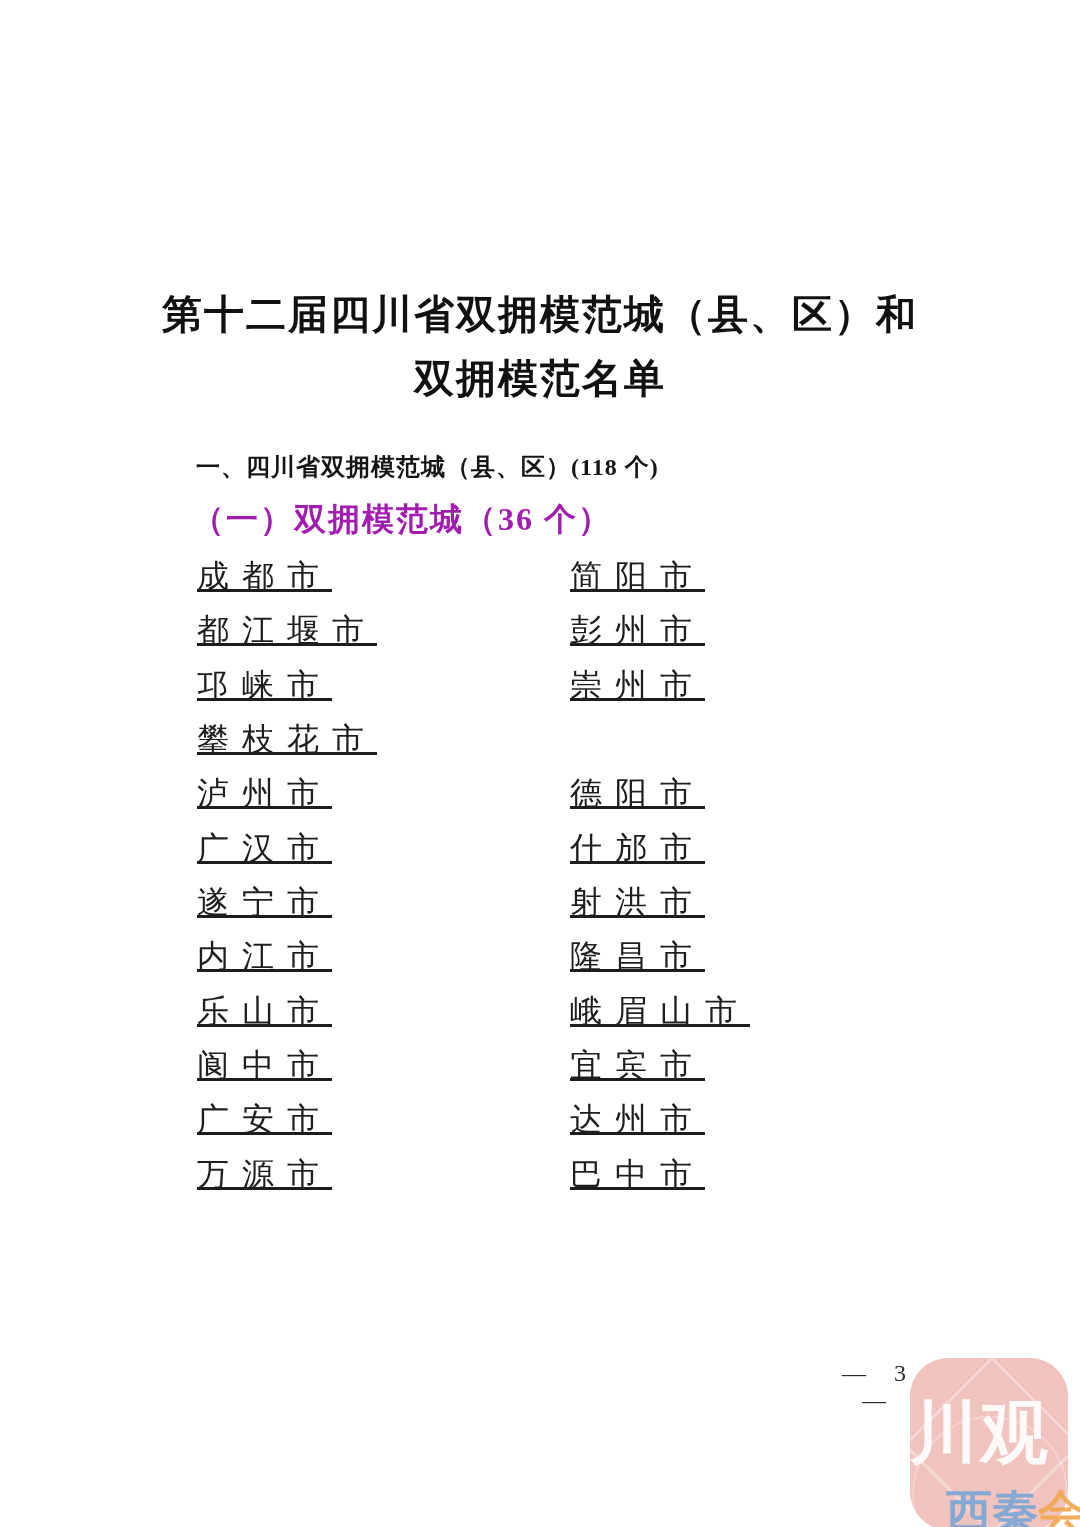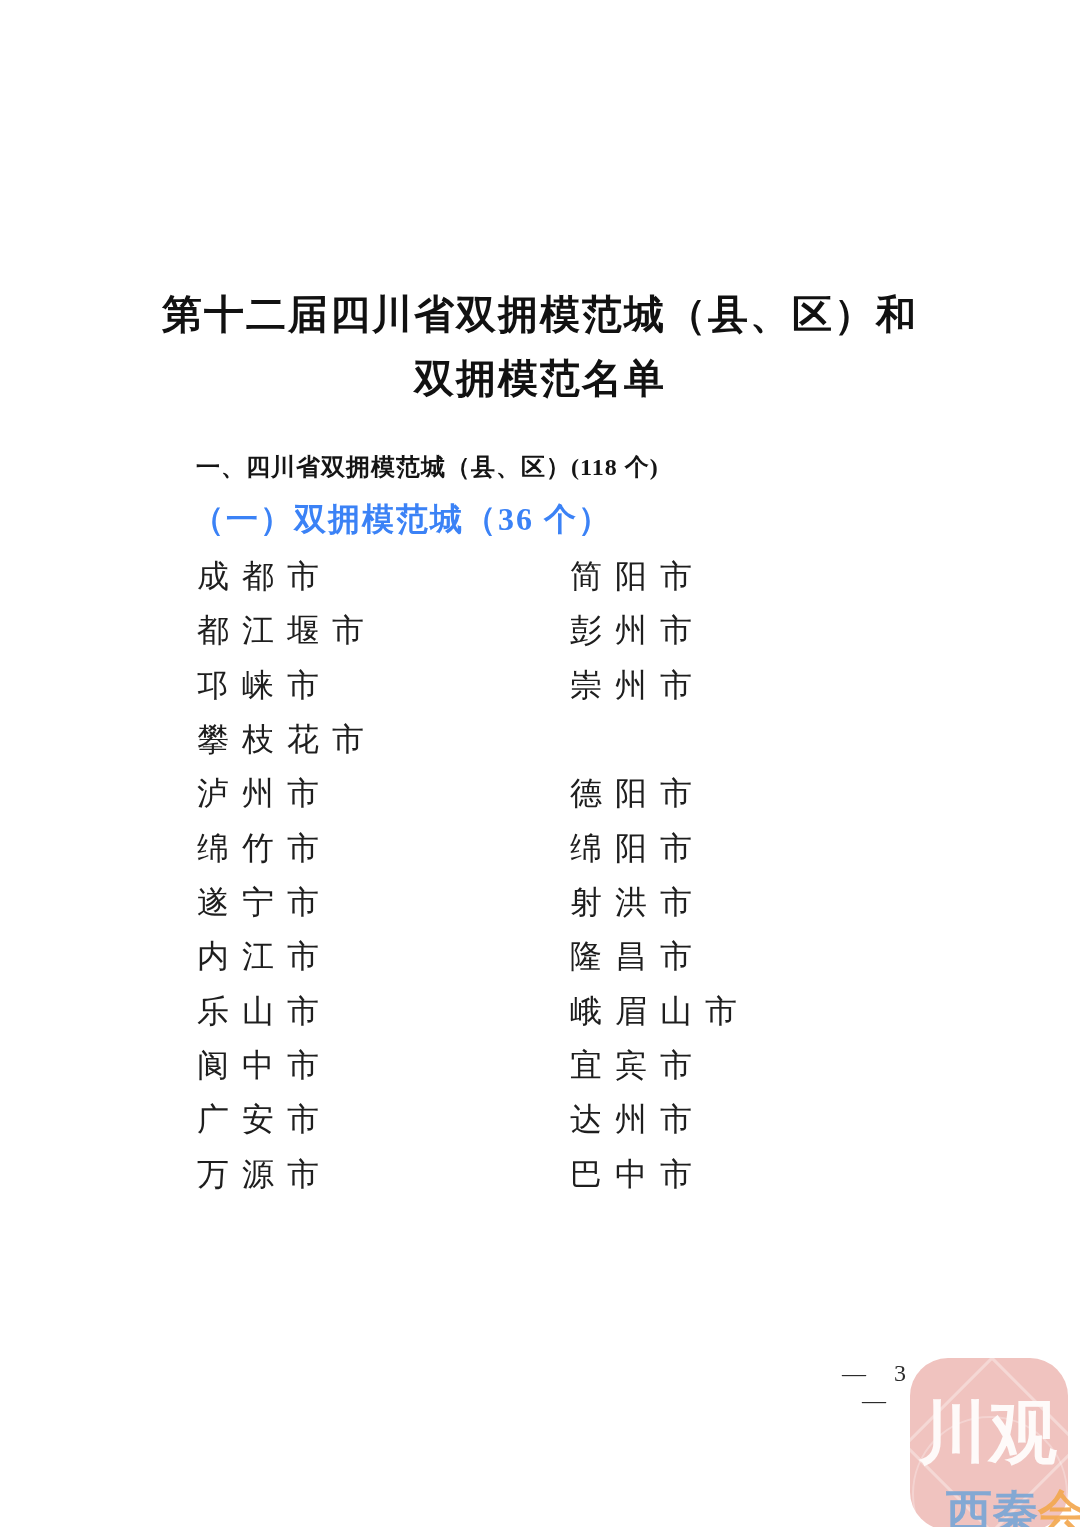--- a/index.html
+++ b/index.html
@@ -27,23 +27,23 @@
     line-height:52px;
     letter-spacing:1px;
     color:#151515;
   }
   .subsection-heading{
     margin:0 0 0 192px;
     font-size:32px;
     font-weight:600;
     line-height:52px;
     letter-spacing:2px;
-    color:#3b82f6;
+    color:#a21caf;
   }
-  .city-table{margin-top:4px;}
+  .city-table{margin-top:4px;text-decoration:underline;}
   .city-row{
     display:flex;
     height:54.33px;
     line-height:54.33px;
     padding-left:197px;
   }
   .city-cell{
     font-size:32px;
     letter-spacing:13px;
     color:#1e1e1e;
@@ -80,21 +80,20 @@
   .wm-circle{
     position:absolute;
     left:2px;top:58px;
     width:152px;height:152px;
     border:2px solid rgba(255,255,255,0.28);
     border-radius:50%;
   }
   .wm-logo-text{
     position:absolute;
     left:0;right:0;top:30px;
-    text-align:center;
     font-size:68px;
     font-weight:bold;
     letter-spacing:2px;
     color:#fefaf9;
     font-family:"Liberation Serif","DejaVu Serif",serif;
   }
   .wm-footer{
     position:absolute;
     left:946px;top:1481px;
     white-space:nowrap;
@@ -135,22 +134,22 @@
       <span class="city-cell right">崇州市</span>
     </div>
     <div class="city-row">
       <span class="city-cell right">攀枝花市</span>
     </div>
     <div class="city-row">
       <span class="city-cell left">泸州市</span>
       <span class="city-cell right">德阳市</span>
     </div>
     <div class="city-row">
-      <span class="city-cell left">绵竹市</span>
-      <span class="city-cell right">绵阳市</span>
+      <span class="city-cell left">广汉市</span>
+      <span class="city-cell right">什邡市</span>
     </div>
     <div class="city-row">
       <span class="city-cell left">遂宁市</span>
       <span class="city-cell right">射洪市</span>
     </div>
     <div class="city-row">
       <span class="city-cell left">内江市</span>
       <span class="city-cell right">隆昌市</span>
     </div>
     <div class="city-row">

